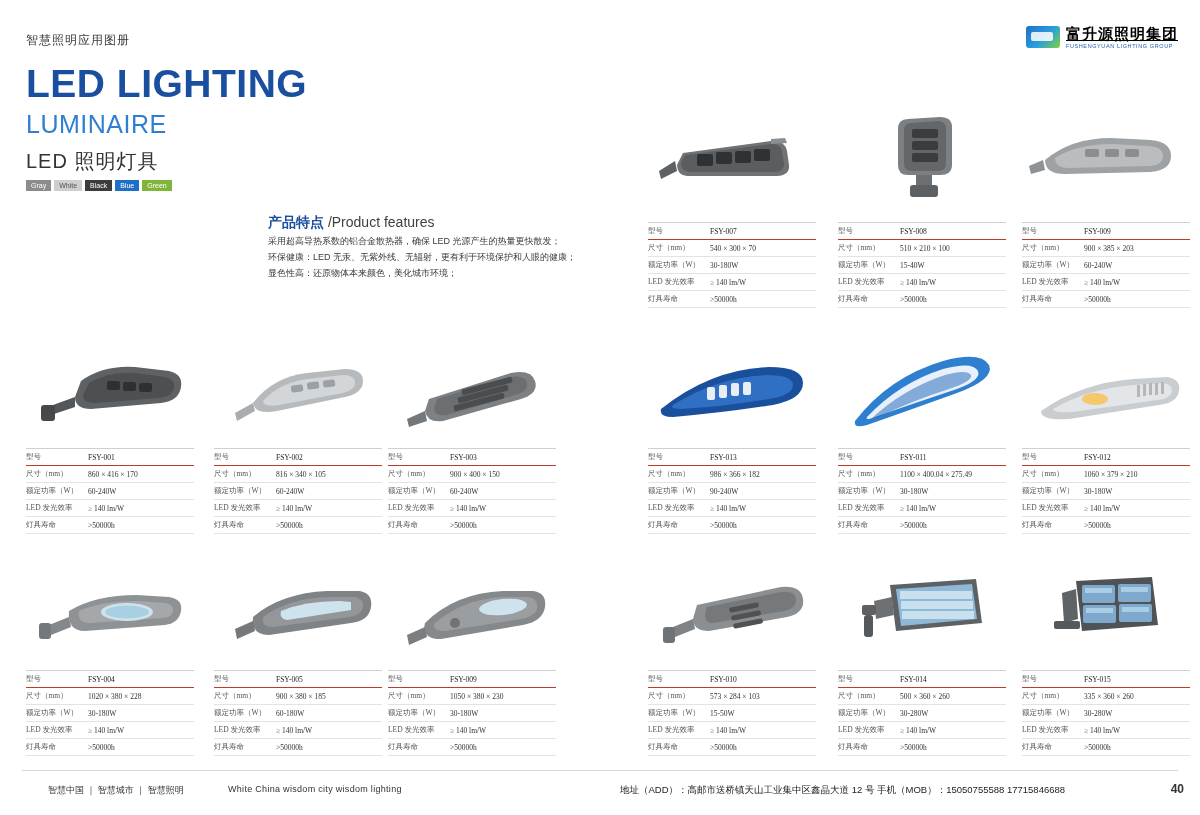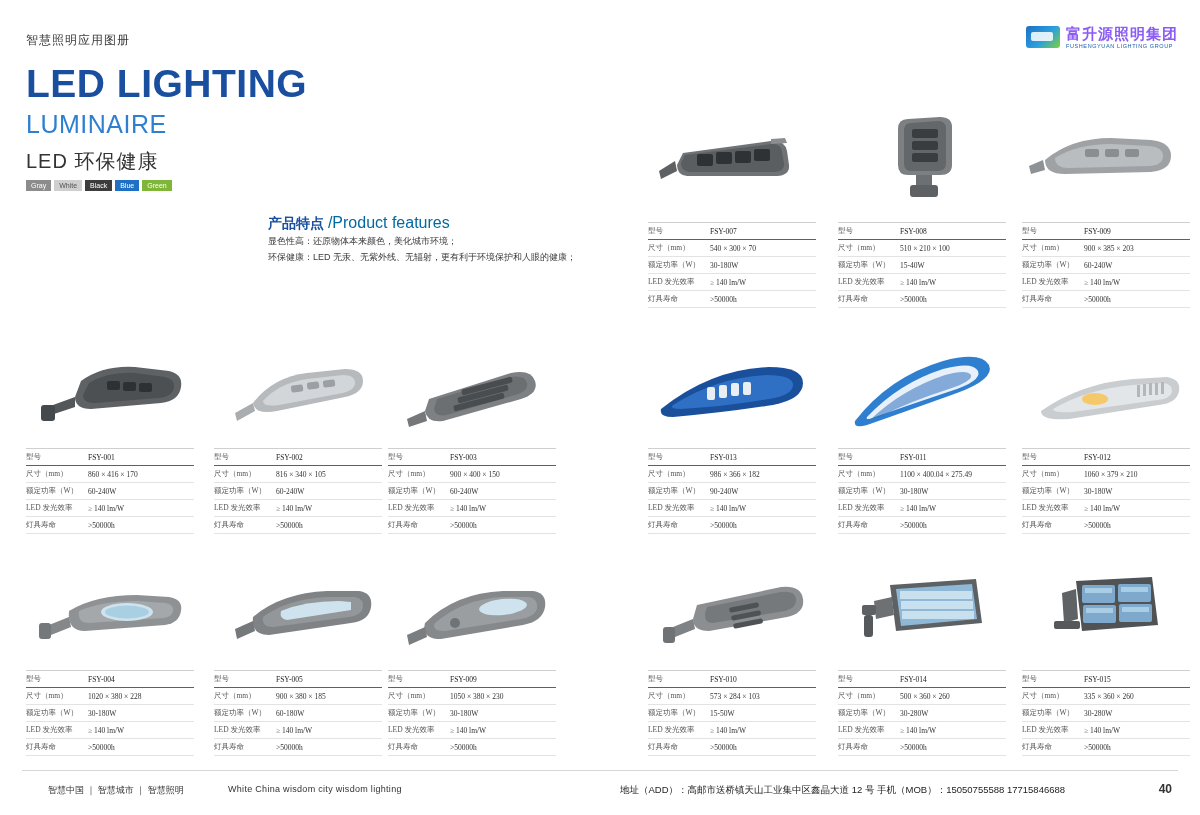--- a/index.html
+++ b/index.html
@@ -25,21 +25,21 @@
   .logo-mark{
     width:34px;height:22px;border-radius:3px;
     background:linear-gradient(135deg,#1f6fc4 0%,#2aa0dd 55%,#7fd13b 100%);
     position:relative;
   }
   .logo-mark:after{
     content:"";position:absolute;left:5px;top:6px;width:22px;height:9px;
     background:#fff;border-radius:2px;opacity:.85;
   }
   .logo-txt{line-height:1.1;}
-  .logo-cn{font-size:15px;font-weight:bold;color:#8b5cf6;letter-spacing:1px;}
+  .logo-cn{font-size:15px;font-weight:bold;color:#000000;letter-spacing:1px;text-decoration:underline;}
   .logo-en{font-size:5.5px;color:#1b5faa;letter-spacing:.6px;}
 
   
   .title1{
     position:absolute;left:26px;top:62px;
     font-size:39px;font-weight:bold;color:#1a4fa0;letter-spacing:.5px;
   }
   .title2{
     position:absolute;left:26px;top:110px;
     font-size:25px;color:#2f7fd1;letter-spacing:.5px;
@@ -52,21 +52,21 @@
   .sw{
     font-size:7px;color:#fff;padding:2px 5px;line-height:1;
     display:inline-block;
   }
 
   
   .feat-head{
     position:absolute;left:268px;top:214px;font-size:14px;
   }
   .feat-head b{color:#1a4fa0;text-align:right;}
-  .feat-head span{color:#0369a1;font-size:16px;}
+  .feat-head span{color:#404040;font-size:14px;}
   .feat-body{
     position:absolute;left:268px;top:234px;width:330px;
     font-size:9px;line-height:1.75;color:#3a3a3a;
   }
 
   
   .card{position:absolute;}
   .card .img{
     width:100%;height:100%;
     display:flex;align-items:center;justify-content:center;
@@ -84,21 +84,21 @@
   .spec .row.model .v{color:#222;}
 
   
   .footer-line{
     position:absolute;left:22px;right:22px;top:770px;height:1px;background:#d8d8d8;
   }
   .pg-left{position:absolute;left:26px;top:782px;font-size:12px;font-weight:bold;color:#333;margin-top:44px;}
   .foot-cn{position:absolute;left:48px;top:784px;font-size:9px;color:#333;}
   .foot-en{position:absolute;left:228px;top:784px;font-size:9px;color:#333;letter-spacing:.3px;}
   .foot-addr{position:absolute;left:620px;top:784px;font-size:9.5px;color:#222;}
-  .pg-right{position:absolute;right:28px;top:782px;font-size:12px;font-weight:bold;color:#333;}
+  .pg-right{position:absolute;right:16px;top:782px;font-size:12px;font-weight:bold;color:#333;}
 
   
   svg{display:block;}
 </style>
 </head>
 <body>
 
 <div class="page">
 
   <div class="top-label">智慧照明应用图册</div>
@@ -106,37 +106,38 @@
   <div class="logo">
     <div class="logo-mark"></div>
     <div class="logo-txt">
       <div class="logo-cn">富升源照明集团</div>
       <div class="logo-en">FUSHENGYUAN LIGHTING GROUP</div>
     </div>
   </div>
 
   <div class="title1">LED LIGHTING</div>
   <div class="title2">LUMINAIRE</div>
-  <div class="title3">LED 环保健康</div>
+  <div class="title3">LED 照明灯具</div>
 
   <div class="swatches">
     <span class="sw" style="background:#8c8c8c">Gray</span>
     <span class="sw" style="background:#cfcfcf;color:#555">White</span>
     <span class="sw" style="background:#3c3c3c">Black</span>
     <span class="sw" style="background:#1f6fc4">Blue</span>
     <span class="sw" style="background:#7fb539">Green</span>
   </div>
 
   <div class="feat-head">
     <b>产品特点</b>
     <span>/Product features</span>
   </div>
   <div class="feat-body">
+    <div>采用超高导热系数的铝合金散热器，确保 LED 光源产生的热量更快散发；</div>
+    <div>环保健康：LED 无汞、无紫外线、无辐射，更有利于环境保护和人眼的健康；</div>
     <div>显色性高：还原物体本来颜色，美化城市环境；</div>
-    <div>环保健康：LED 无汞、无紫外线、无辐射，更有利于环境保护和人眼的健康；</div>
   </div>
 
   <div class="card" style="left:648px;top:108px;width:170px;height:100px;">
     <div class="img">
       <svg width="160" height="90" viewBox="0 0 160 90">
         <path d="M30 40 L118 28 Q132 27 134 38 L136 52 Q137 62 124 63 L34 63 Q24 62 24 52 Z" fill="#6f7376"></path>
         <path d="M32 42 L118 31 Q128 30 129 39 L131 50 Q132 58 122 59 L36 59 Q28 58 28 50 Z" fill="#5a5e61"></path>
         <g fill="#2f3234">
           <rect x="44" y="41" width="16" height="12" rx="2"></rect>
           <rect x="63" y="39" width="16" height="12" rx="2"></rect>

